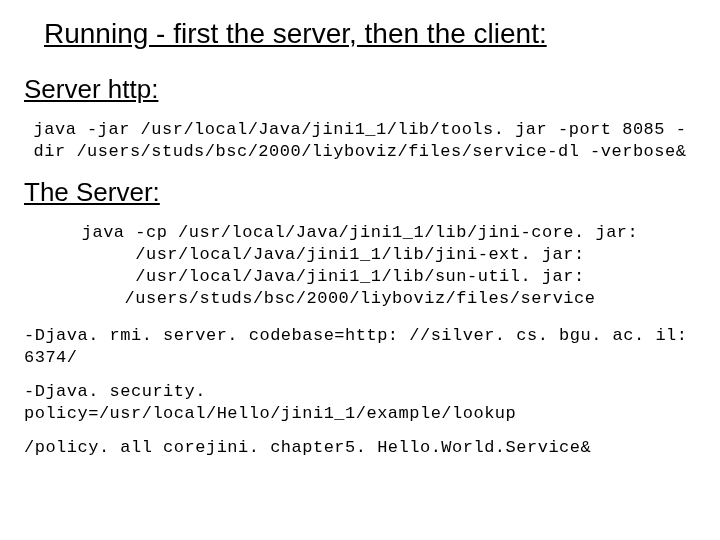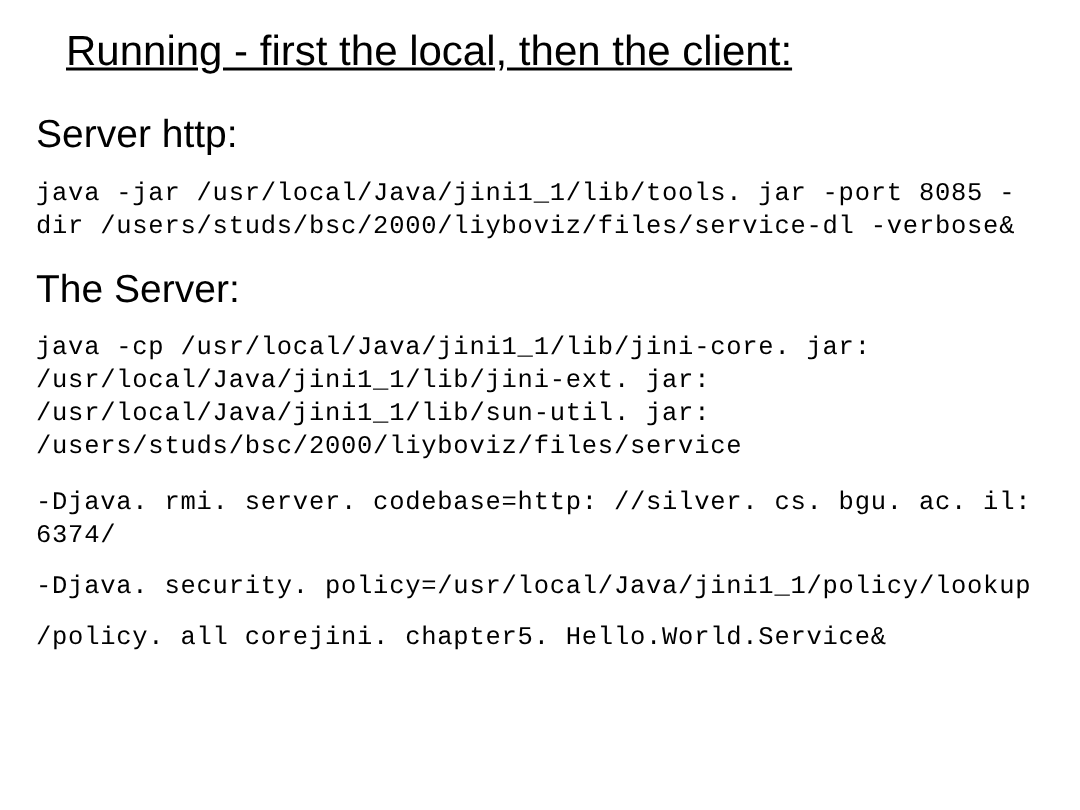--- a/index.html
+++ b/index.html
@@ -18,52 +18,54 @@
     h1 {
       font-size: 28px;
       font-weight: normal;
       text-decoration: underline;
       margin-bottom: 24px;
       margin-left: 20px;
     }
     h2 {
       font-size: 26px;
       font-weight: normal;
+      text-decoration: underline;
       margin-bottom: 14px;
       margin-top: 6px;
     }
     .code-block {
       font-family: "Courier New", Courier, monospace;
       font-size: 17px;
       line-height: 1.3;
       margin-bottom: 14px;
       white-space: pre-wrap;
       word-break: break-word;
       letter-spacing: 0.5px;
+      text-align: center;
     }
     .code-line {
       font-family: "Courier New", Courier, monospace;
       font-size: 17px;
       line-height: 1.3;
       margin-bottom: 12px;
       white-space: pre-wrap;
       word-break: break-word;
       letter-spacing: 0.5px;
     }
   </style>
 </head>
 <body>
 
-<h1>Running - first the local, then the client:</h1>
+<h1>Running - first the server, then the client:</h1>
 
 <h2>Server http:</h2>
 
 <div class="code-block">java -jar /usr/local/Java/jini1_1/lib/tools. jar -port 8085 -dir /users/studs/bsc/2000/liyboviz/files/service-dl -verbose&amp;</div>
 
 <h2>The Server:</h2>
 
 <div class="code-block">java -cp /usr/local/Java/jini1_1/lib/jini-core. jar: /usr/local/Java/jini1_1/lib/jini-ext. jar: /usr/local/Java/jini1_1/lib/sun-util. jar: /users/studs/bsc/2000/liyboviz/files/service</div>
 
 <div class="code-line">-Djava. rmi. server. codebase=http: //silver. cs. bgu. ac. il: 6374/</div>
 
-<div class="code-line">-Djava. security. policy=/usr/local/Java/jini1_1/policy/lookup</div>
+<div class="code-line">-Djava. security. policy=/usr/local/Hello/jini1_1/example/lookup</div>
 
 <div class="code-line">/policy. all corejini. chapter5. Hello.World.Service&amp;</div>
 
 </body></html>

